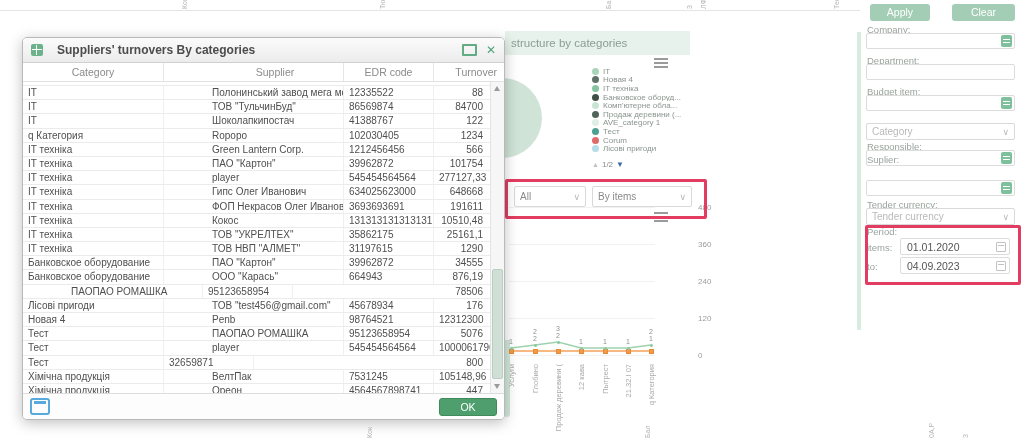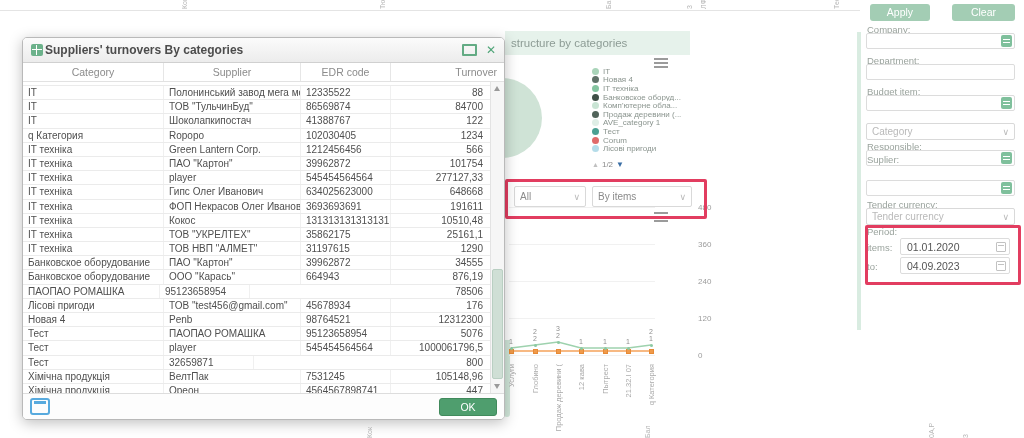--- a/index.html
+++ b/index.html
@@ -57,35 +57,35 @@
             background:#fff;box-sizing:border-box;font-family:inherit;font-size:10.5px;color:#555;padding:0 14px 0 6px;}
   
   #modal{position:absolute;left:22px;top:37px;width:483px;height:383px;background:#fff;z-index:10;
          border:1px solid #b9b9b9;border-radius:5px;box-shadow:0 3px 14px rgba(0,0,0,.25);
          display:flex;flex-direction:column;box-sizing:border-box;}
   .m-head{height:24px;flex:0 0 24px;display:flex;align-items:center;padding:0 8px;
           background:linear-gradient(#fbfbfb,#ececec);border-bottom:1px solid #d0d0d0;border-radius:4px 4px 0 0;}
   .m-icon{width:12px;height:12px;border-radius:2px;background:#6cb28b;
           background-image:linear-gradient(#fff,#fff),linear-gradient(#fff,#fff);
           background-size:10px 1px,1px 10px;background-position:1px 5px,5px 1px;background-repeat:no-repeat;}
-  .m-title{margin-left:2px;font-size:12px;font-weight:600;color:#4c4c4c;}
+  .m-title{margin-left:14px;font-size:12px;font-weight:600;color:#4c4c4c;}
   .sp{flex:1;}
   .max-ic{width:11px;height:8px;border:2px solid #63ab84;border-radius:1px;margin-right:9px;}
   .close-ic{color:#4fa578;font-size:12px;font-weight:700;line-height:12px;}
   .m-cols{height:18px;flex:0 0 18px;display:flex;border-bottom:1px solid #e2e2e2;background:#fff;}
   .hc{font-size:10.5px;color:#8b8b8b;text-align:center;line-height:18px;border-right:1px solid #e6e6e6;
       box-sizing:border-box;white-space:nowrap;overflow:hidden;}
   .m-body{flex:1;display:flex;min-height:0;}
   .rows{flex:1;overflow:hidden;}
   .sliver{height:3px;border-bottom:1px solid #ebebeb;}
   .trow{display:flex;height:14.2px;border-bottom:1px solid #ebebeb;align-items:center;box-sizing:border-box;}
   .tc{font-size:10px;color:#4f4f4f;padding:0 5px;white-space:nowrap;overflow:hidden;box-sizing:border-box;
       border-right:1px solid #f0f0f0;height:100%;line-height:13px;}
   .c0{width:141px;flex:0 0 141px;}
-  .c1{width:137px;flex:0 0 137px;}
+  .c1{width:137px;flex:0 0 137px;margin-left:43px;}
   .c2{width:90px;flex:0 0 90px;}
   .c3{flex:1;text-align:right;padding-right:7px;border-right:none;}
   .sbar{width:13px;flex:0 0 13px;background:#f6f6f6;border-left:1px solid #e3e3e3;position:relative;}
   .arr{position:absolute;left:3px;width:0;height:0;border-left:3.5px solid transparent;border-right:3.5px solid transparent;}
   .arr.up{top:4px;border-bottom:5px solid #9a9a9a;}
   .arr.dn{bottom:4px;border-top:5px solid #9a9a9a;}
   .thumb{position:absolute;left:1px;right:1px;top:60%;bottom:14px;background:#cfdfd5;
          border:1px solid #b9cfc2;border-radius:2px;}
   .m-foot{height:25px;flex:0 0 25px;border-top:1px solid #dddddd;background:#fdfdfd;display:flex;
           align-items:center;padding:0 7px;border-radius:0 0 4px 4px;}

